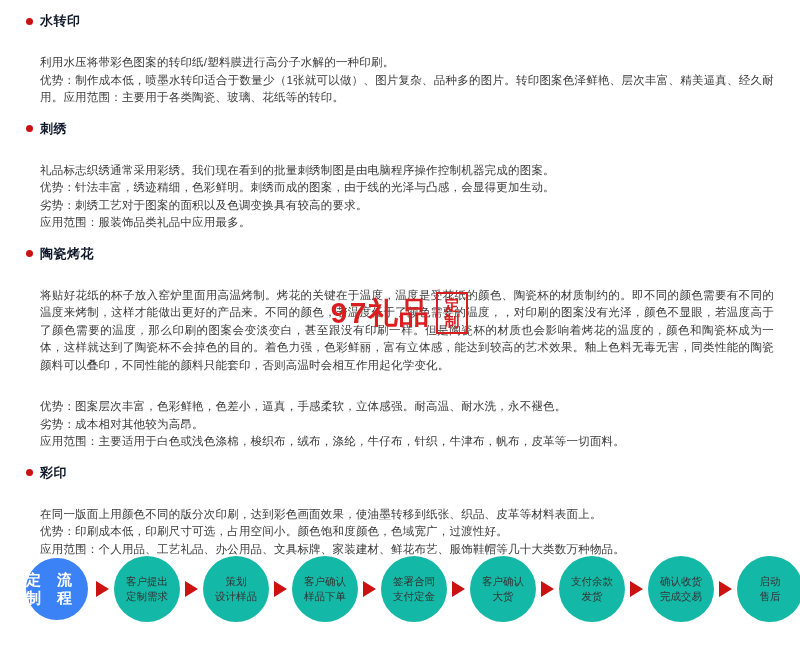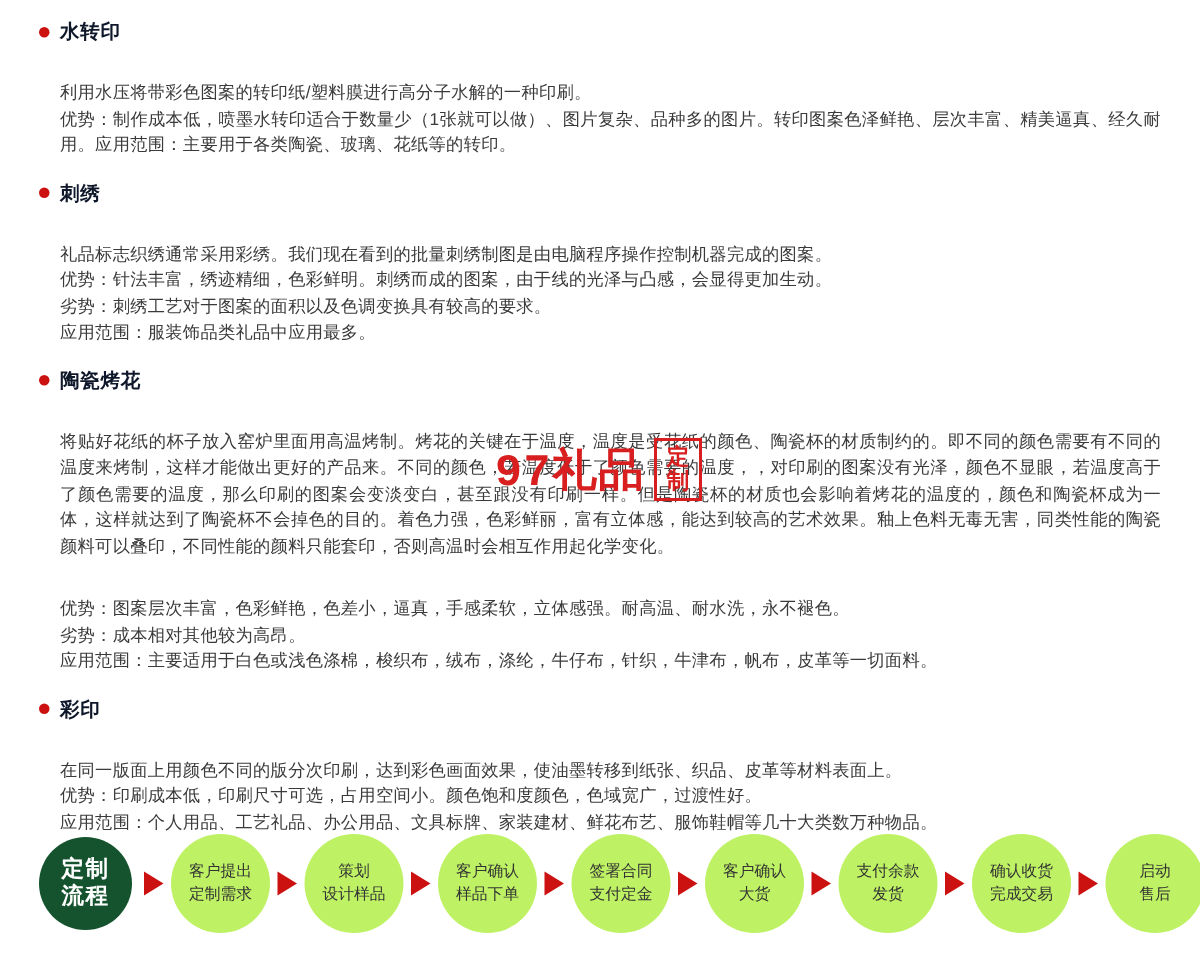--- a/index.html
+++ b/index.html
@@ -93,37 +93,37 @@
     left: 26px;
     bottom: 26px;
     width: 752px;
     display: flex;
     align-items: center;
   }
   .flow-badge {
     width: 62px;
     height: 62px;
     border-radius: 50%;
-    background: #14532d;
+    background: #3b82f6;
     color: #ffffff;
     display: flex;
-    flex-direction: column;
+    flex-direction: row;
     align-items: center;
     justify-content: center;
     font-size: 15px;
     font-weight: bold;
     line-height: 18px;
     flex: none;
     letter-spacing: 1px;
   }
   .flow-step {
     width: 66px;
     height: 66px;
     border-radius: 50%;
-    background: #bef264;
+    background: #14b8a6;
     color: #333333;
     display: flex;
     flex-direction: column;
     align-items: center;
     justify-content: center;
     font-size: 10.5px;
     line-height: 15px;
     flex: none;
     text-align: center;
   }

